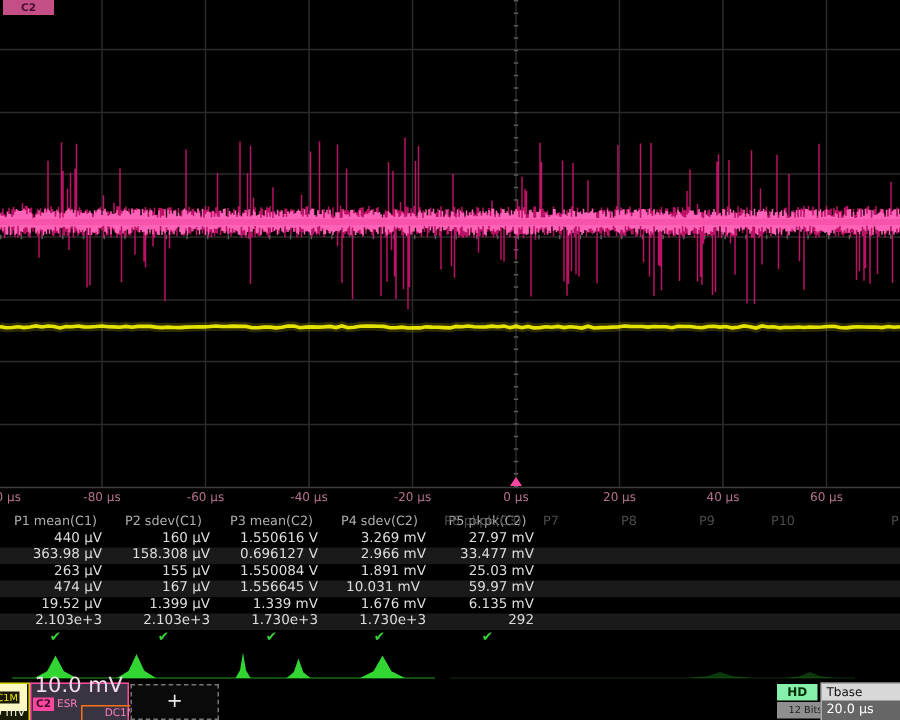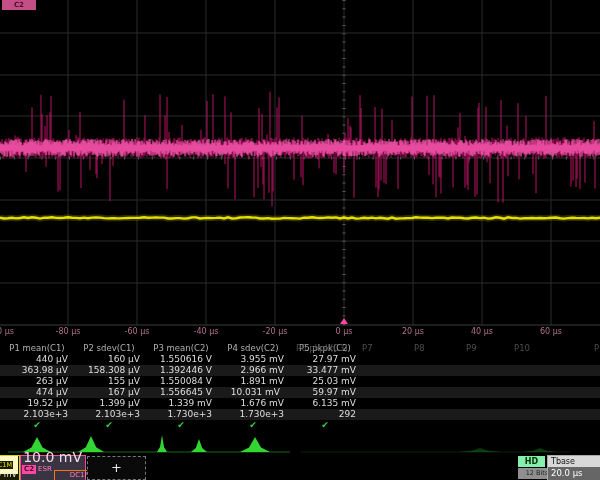--- a/index.html
+++ b/index.html
@@ -103,25 +103,25 @@
       <div class="mhead" style="left: 292px; width: 66px;">P5 pkpk(C2)</div>
       <div class="mheaddim" style="left: 296px;">P6 pkpk(C3)</div>
       <div class="mheaddim" style="left: 362px;">P7</div>
       <div class="mheaddim" style="left: 414px;">P8</div>
       <div class="mheaddim" style="left: 466px;">P9</div>
       <div class="mheaddim" style="left: 514px;">P10</div>
       <div class="mheaddim" style="left: 594px;">P</div>
       <div class="mcell" style="left: 4px; width: 64px; top: 12px;">440 µV</div>
       <div class="mcell" style="left: 76px; width: 64px; top: 12px;">160 µV</div>
       <div class="mcell" style="left: 148px; width: 64px; top: 12px;">1.550616 V</div>
-      <div class="mcell" style="left: 220px; width: 64px; top: 12px;">3.955 mV</div>
+      <div class="mcell" style="left: 220px; width: 64px; top: 12px;">3.269 mV</div>
       <div class="mcell" style="left: 292px; width: 64px; top: 12px;">27.97 mV</div>
       <div class="mcell" style="left: 4px; width: 64px; top: 23px; text-align: right;">363.98 µV</div>
       <div class="mcell" style="left: 76px; width: 64px; top: 23px;">158.308 µV</div>
-      <div class="mcell" style="left: 148px; width: 64px; top: 23px;">1.392446 V</div>
+      <div class="mcell" style="left: 148px; width: 64px; top: 23px;">0.696127 V</div>
       <div class="mcell" style="left: 220px; width: 64px; top: 23px;">2.966 mV</div>
       <div class="mcell" style="left: 292px; width: 64px; top: 23px;">33.477 mV</div>
       <div class="mcell" style="left: 4px; width: 64px; top: 34px;">263 µV</div>
       <div class="mcell" style="left: 76px; width: 64px; top: 34px;">155 µV</div>
       <div class="mcell" style="left: 148px; width: 64px; top: 34px;">1.550084 V</div>
       <div class="mcell" style="left: 220px; width: 64px; top: 34px;">1.891 mV</div>
       <div class="mcell" style="left: 292px; width: 64px; top: 34px;">25.03 mV</div>
       <div class="mcell" style="left: 4px; width: 64px; top: 45px;">474 µV</div>
       <div class="mcell" style="left: 76px; width: 64px; top: 45px;">167 µV</div>
       <div class="mcell" style="left: 148px; width: 64px; top: 45px;">1.556645 V</div>

